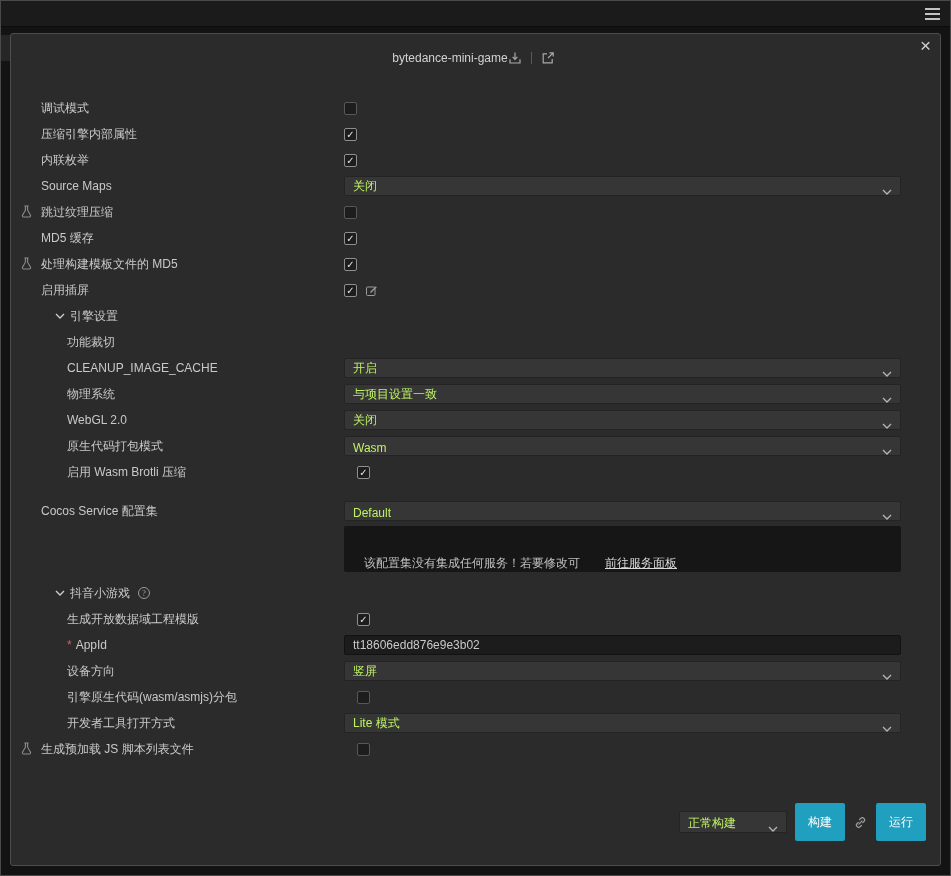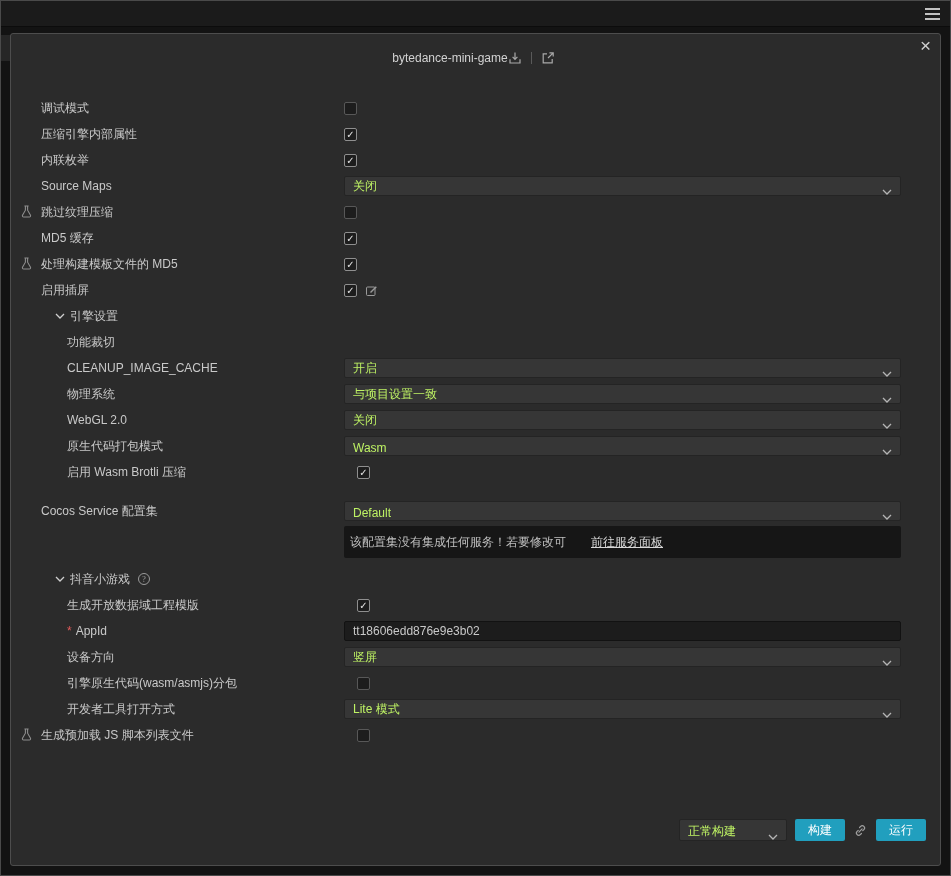--- a/index.html
+++ b/index.html
@@ -47,30 +47,30 @@
   .checkbox.checked { border-color:#8f8f8f; }
   .checkbox.checked .tick { display:block; }
   
   .select { flex:1; height:20px; background:#363636; border:1px solid #242424; border-radius:2px;
             display:flex; align-items:flex-end; justify-content:space-between; padding:0 8px; cursor:pointer; color:#bef264; }
   .select .sel-val { white-space:nowrap; overflow:hidden; }
   
   .text-input { flex:1; height:20px; background:#1c1c1c; border:1px solid #121212; border-radius:2px;
                 color:#c9c9c9; font:inherit; padding:0 8px; outline:none; }
   
-  .notice { margin:2px 0 0 303px; height:32px; background:#161616; border-radius:2px;
-            display:flex; align-items:center; padding:0 6px; color:#c0c0c0; }
+  .notice { margin:2px 0 0 303px; height:46px; background:#161616; border-radius:2px;
+            display:flex; align-items:flex-end; padding:0 20px; color:#c0c0c0; }
   .notice-link { color:#d8d8d8; text-decoration:underline; cursor:pointer;margin-left:25px; }
   
   .gap-top { margin-top:13px; }
   .gap-top-sm { margin-top:8px; }
   
   .footer { position:absolute; right:14px; bottom:24px; display:flex; align-items:center; gap:8px; }
   .footer .select { flex:none; width:108px; height:22px; }
-  .btn { height:22px; padding:0 13px; background:#219fbe; color:#fff; border:none; border-radius:2px;
+  .btn { height:38px; padding:0 13px; background:#219fbe; color:#fff; border:none; border-radius:2px;
          font:inherit; cursor:pointer; }
   .link-icon { cursor:pointer; }
   svg { flex:none; }
 </style>
 </head>
 <body>
 
 <div class="topbar">
   <div class="tab">
     <svg width="14" height="14" viewBox="0 0 14 14">

